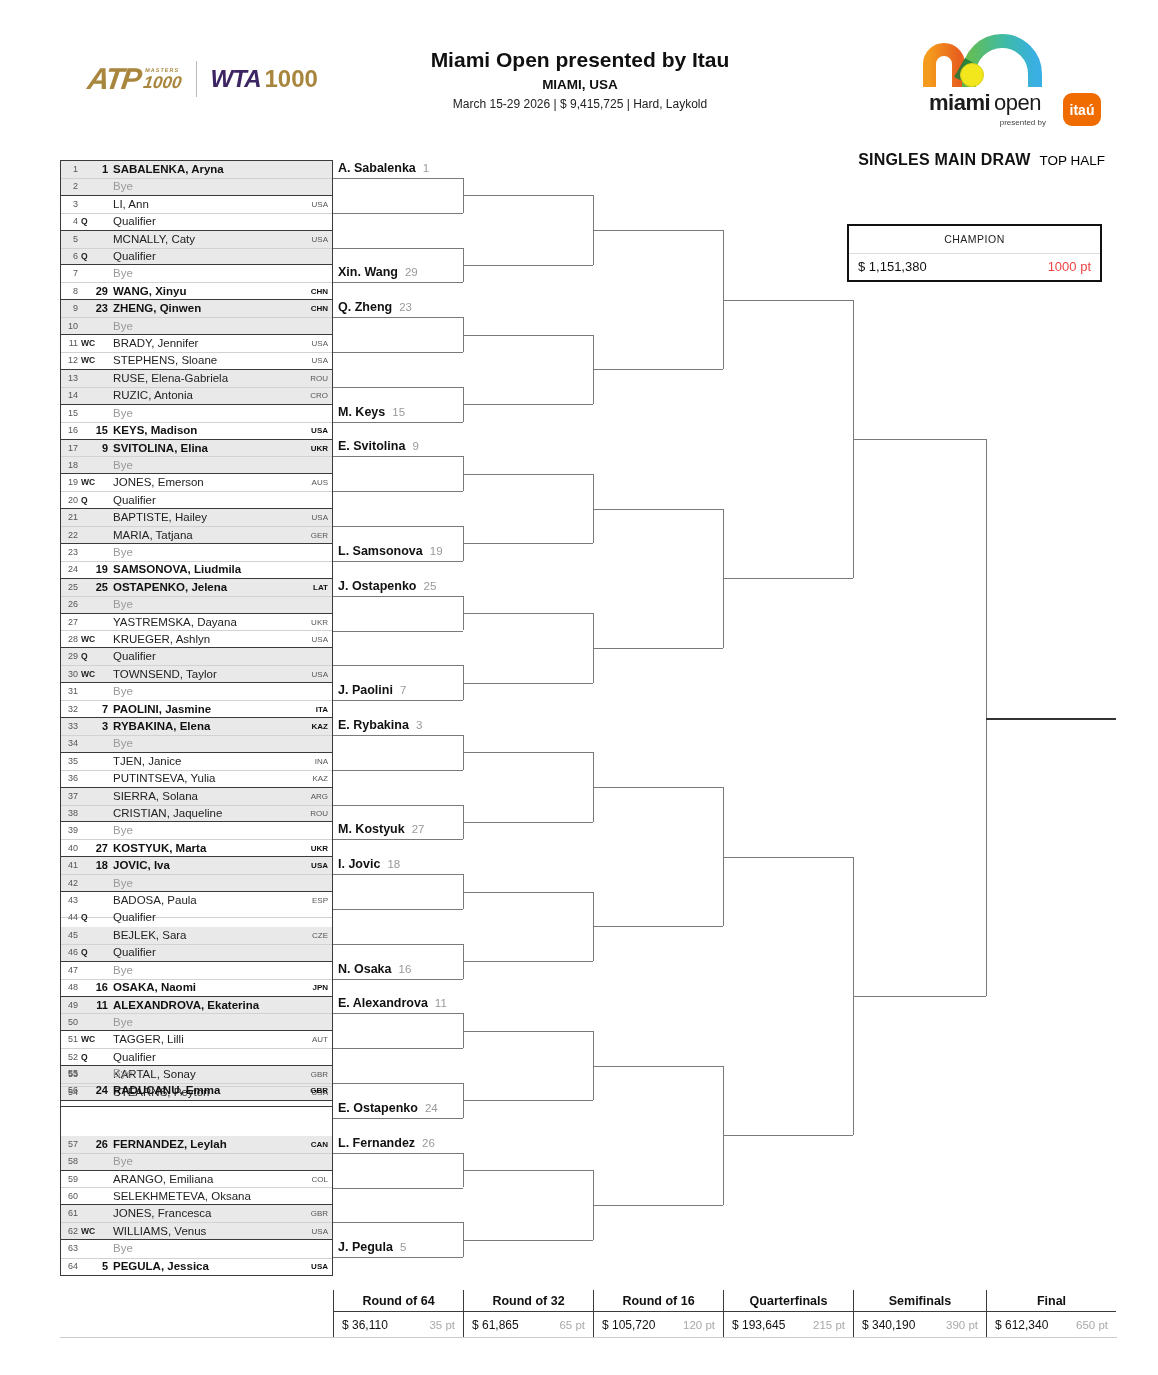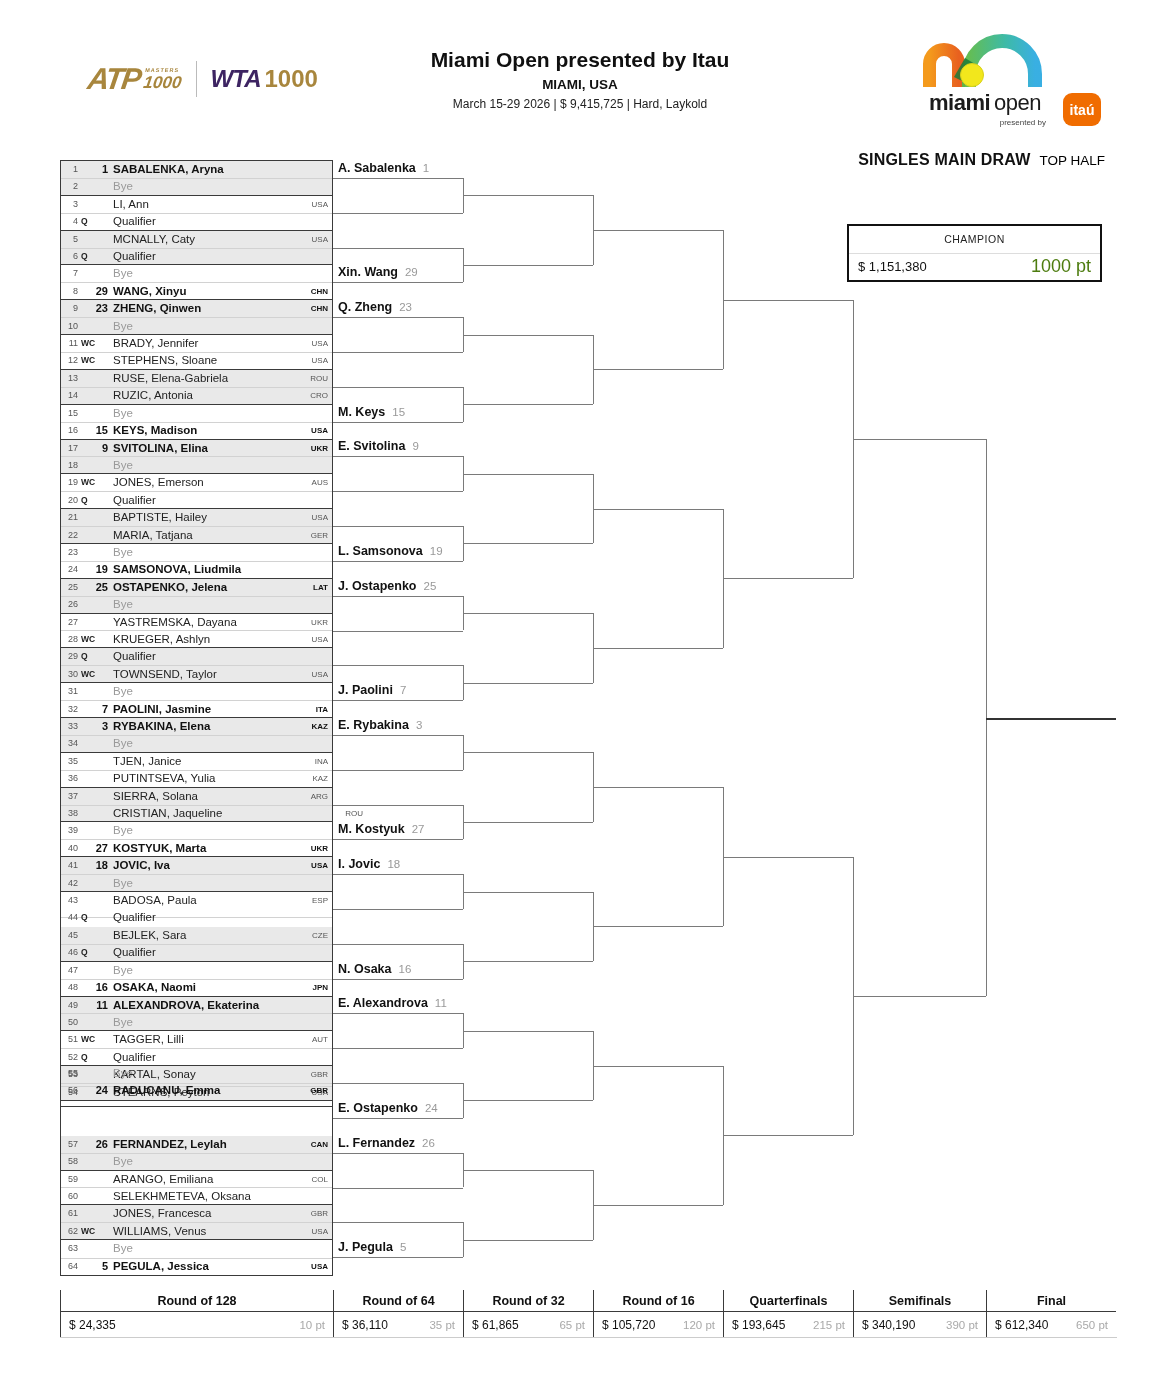--- a/index.html
+++ b/index.html
@@ -32,21 +32,21 @@
 
   #draw-title{position:absolute;left:700px;top:151px;width:405px;text-align:right;white-space:nowrap}
   #draw-title .dt-main{font-weight:bold;font-size:16px;letter-spacing:.2px}
   #draw-title .dt-half{font-size:13.5px;color:#000000;margin-left:9px}
 
   
   #champ{position:absolute;left:847px;top:224px;width:255px;height:58px;border:2px solid #111;box-sizing:border-box;background:#fff}
   .champ-label{text-align:center;font-size:10.5px;letter-spacing:.5px;color:#222;margin-top:7px}
   .champ-row{position:absolute;left:0;right:0;bottom:0;height:26px;border-top:1px solid #ddd}
   .champ-prize{position:absolute;left:9px;top:0;line-height:25px;font-size:13px;color:#111}
-  .champ-pts{position:absolute;right:9px;top:0;line-height:25px;font-size:18px;color:#4d7c0f}
+  .champ-pts{position:absolute;right:9px;top:0;line-height:25px;font-size:13px;color:#ef4444}
 
   
   #draw-table{position:absolute;left:60px;top:160px;width:273px;height:1116px;
               border:1px solid #3a3a3a;box-sizing:border-box;background:#fff}
   .pair{position:absolute;left:0;width:100%;box-sizing:border-box;border-bottom:1px solid #3a3a3a}
   .pair.shaded{background:#e9e9e9}
   .pair .mid{position:absolute;left:0;right:0;top:50%;height:1px;background:#d2d2d2}
   .prow{position:absolute;left:0;width:100%;font-size:11.5px;white-space:nowrap}
   .prow .num{position:absolute;left:0;width:17px;text-align:right;font-size:9px;color:#555}
   .prow .etype{position:absolute;left:20px;width:18px;font-size:8.5px;font-weight:bold;color:#222}
@@ -440,21 +440,21 @@
       </div>
       <div class="pair shaded" style="top: 626.625px; height: 34.8125px;">
         <div class="mid"></div>
         <div class="prow" style="top: 0px; height: 17.4062px; line-height: 17.4062px;">
           <span class="num">37</span>
           <span class="etype"></span>
           <span class="seed"></span>
           <span class="pname">SIERRA, Solana</span>
           <span class="cc">ARG</span>
         </div>
-        <div class="prow" style="top: 17.4062px; height: 17px; line-height: 17.4062px; padding-left: 35px;">
+        <div class="prow" style="top: 17.4062px; height: 17px; line-height: 17.4062px;">
           <span class="num">38</span>
           <span class="etype"></span>
           <span class="seed"></span>
           <span class="pname">CRISTIAN, Jaqueline</span>
           <span class="cc">ROU</span>
         </div>
       </div>
       <div class="pair" style="top: 661.438px; height: 34.8125px;">
         <div class="mid"></div>
         <div class="prow bye" style="top: 0px; height: 17.4062px; line-height: 17.4062px;">
@@ -785,27 +785,20 @@
       <div class="winner" style="left: 338px; top: 822.344px;"><span>M. Kostyuk</span><span class="wseed">27</span></div>
       <div class="winner" style="left: 338px; top: 857.156px;"><span>I. Jovic</span><span class="wseed">18</span></div>
       <div class="winner" style="left: 338px; top: 961.594px;"><span>N. Osaka</span><span class="wseed">16</span></div>
       <div class="winner" style="left: 338px; top: 996.406px;"><span>E. Alexandrova</span><span class="wseed">11</span></div>
       <div class="winner" style="left: 338px; top: 1100.84px;"><span>E. Ostapenko</span><span class="wseed">24</span></div>
       <div class="winner" style="left: 338px; top: 1135.66px;"><span>L. Fernandez</span><span class="wseed">26</span></div>
       <div class="winner" style="left: 338px; top: 1240.09px;"><span>J. Pegula</span><span class="wseed">5</span></div>
     </div>
 
   <div id="legend">
-      <div class="lcol" style="left: 0px; width: 273px;">
-        <div class="lhead">Round of 128</div>
-        <div class="lval">
-          <span class="lprize">$ 24,335</span>
-          <span class="lpts">10 pt</span>
-        </div>
-      </div>
       <div class="lcol" style="left: 273px; width: 130px;">
         <div class="lhead">Round of 64</div>
         <div class="lval">
           <span class="lprize">$ 36,110</span>
           <span class="lpts">35 pt</span>
         </div>
       </div>
       <div class="lcol" style="left: 403px; width: 130px;">
         <div class="lhead">Round of 32</div>
         <div class="lval">

